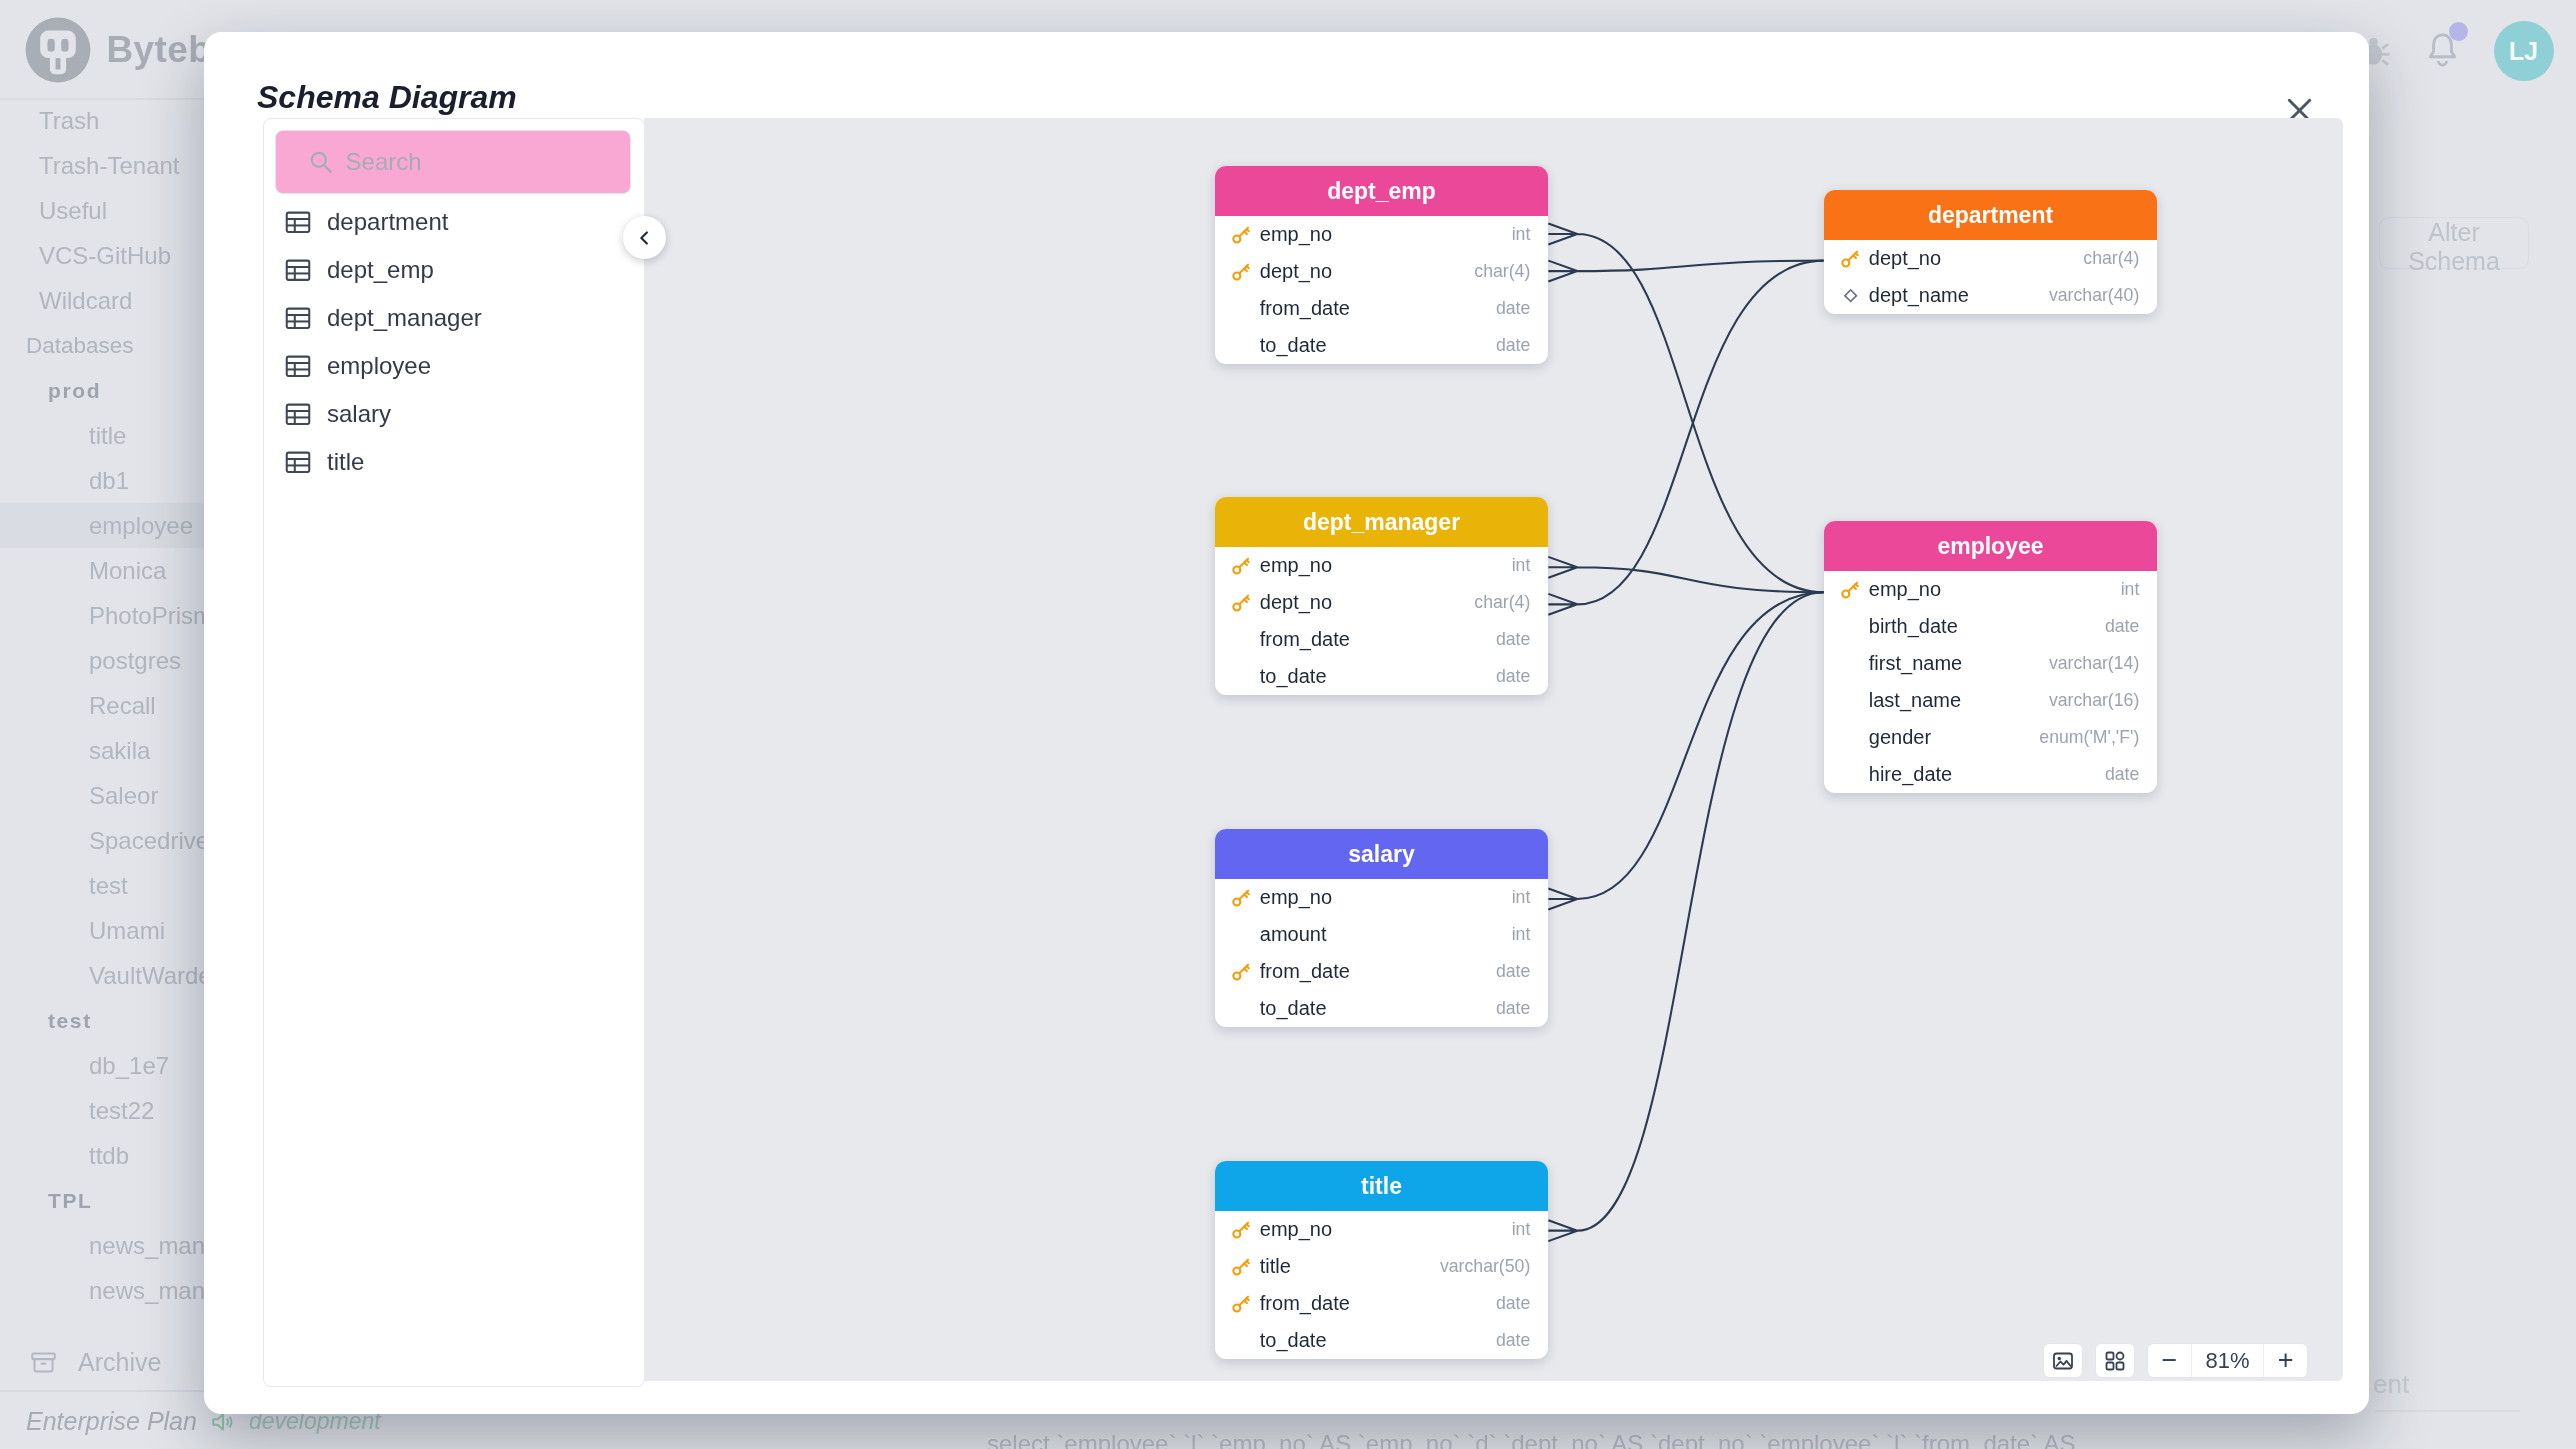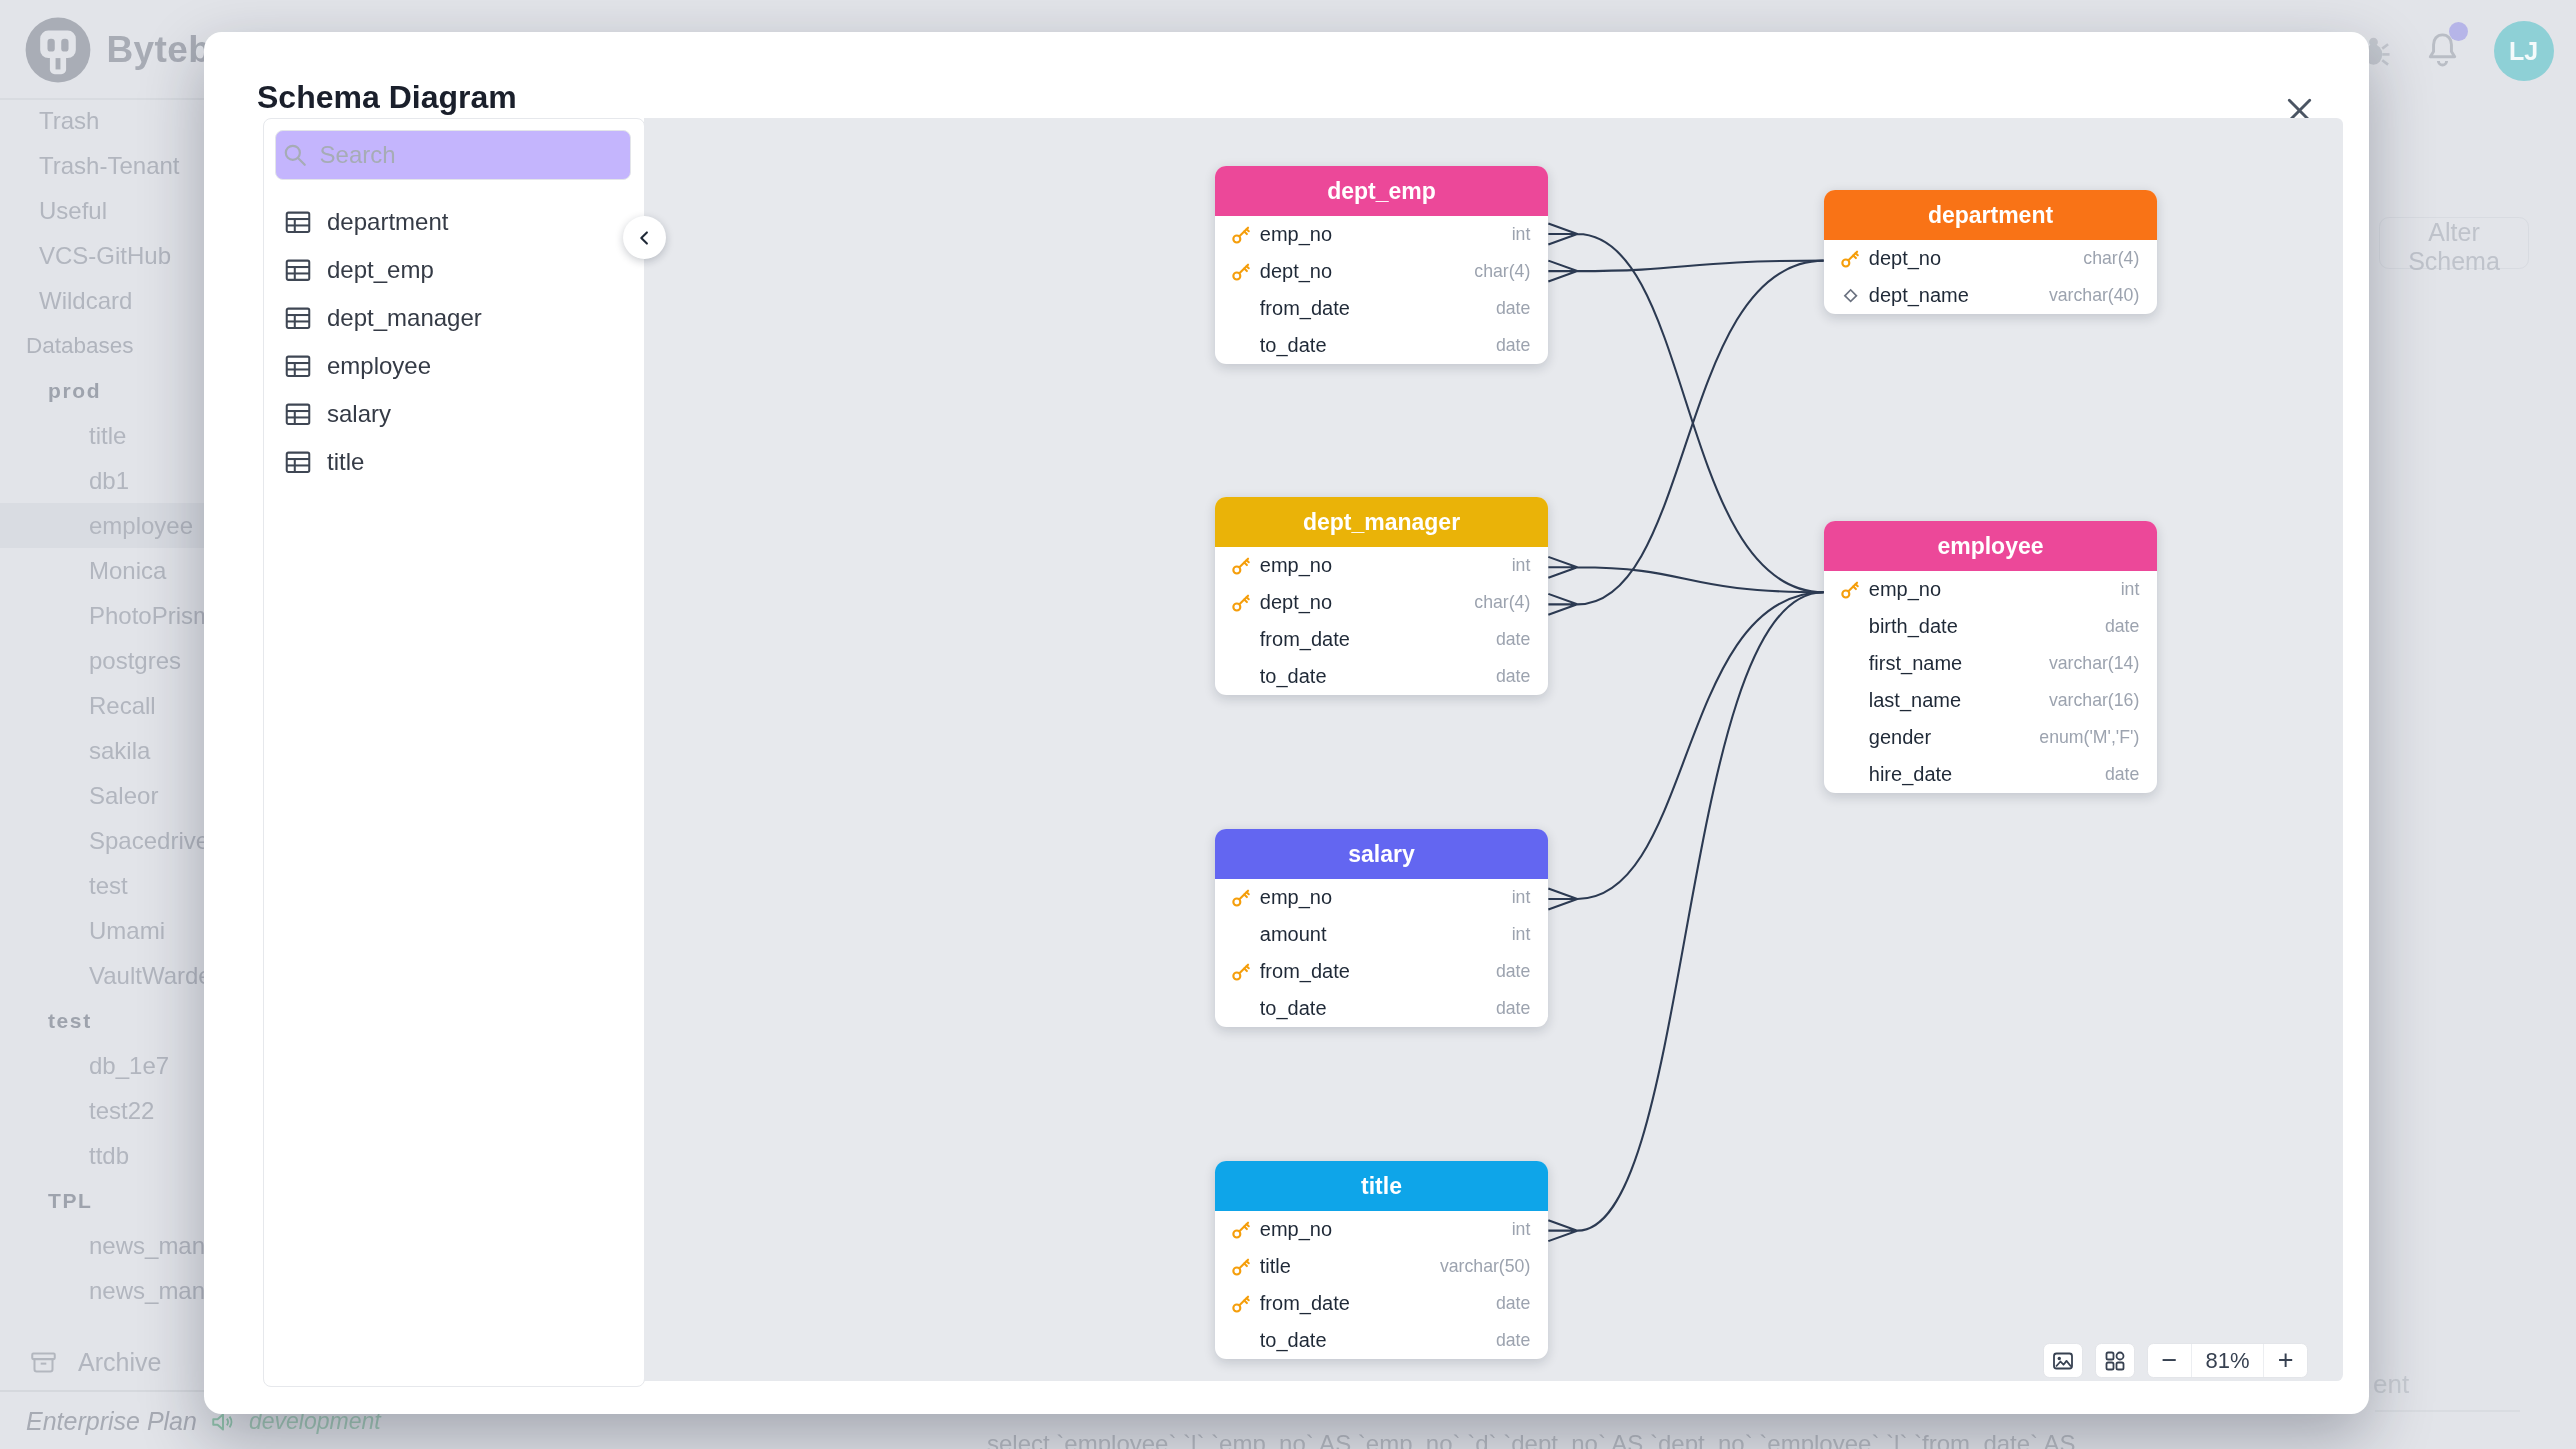--- a/index.html
+++ b/index.html
@@ -28,25 +28,25 @@
   .footer-plan { position:absolute; left:26px; top:1407px; display:flex; align-items:center; gap:13px; font-size:25px; color:#A7ABB4; white-space:nowrap;font-style:italic; }
   .env-label { color:#A3C9B8; font-size:23px; }
 
   .alter-btn { position:absolute; left:2379px; top:217px; width:150px; height:52px; border:1.6px solid #D8DBE1; border-radius:9.7px; background:transparent; color:#BFC3CB; font-size:25px; font-family:inherit; }
   .sql-line { position:absolute; left:987px; top:1430px; font-size:24px; color:#B7BBC2; white-space:nowrap; }
   .bg-frag { position:absolute; left:2373px; top:1369px; font-size:26px; color:#C9CDD3; }
   .bg-line { position:absolute; left:2375px; top:1410px; width:145px; height:1.6px; background:#D9DCE1; }
 
   
   .modal { position:absolute; left:204px; top:32px; width:2165px; height:1382px; background:#FFFFFF; border-radius:17.7px; box-shadow:0 24px 64px rgba(15,23,42,.30); }
-  .modal-title { position:absolute; left:53px; top:47px; font-size:32px; font-weight:600; color:#1A1F2B; }
+  .modal-title { position:absolute; left:53px; top:47px; font-size:32px; font-weight:600; color:#1A1F2B;font-style:italic; }
   .close-btn { position:absolute; left:2074px; top:58px; width:43px; height:43px; background:none; border:none; cursor:pointer; }
 
   .panel { position:absolute; left:59px; top:86px; width:382px; height:1269px; background:#fff; border:1.6px solid #E6E8EC; border-radius:8px; }
-  .search-box { position:absolute; left:11.3px; top:11.3px; width:356px; height:50px; border:1.6px solid #E3E5E9; border-radius:8px; display:flex; align-items:center; padding-left:6px; gap:11.3px; background:#c4b5fd; }
+  .search-box { position:absolute; left:11.3px; top:11.3px; width:356px; height:64px; border:1.6px solid #E3E5E9; border-radius:8px; display:flex; align-items:center; padding-left:32px; gap:11.3px; background:#f9a8d4; }
   .search-box input { border:none; outline:none; font-size:24px; color:#374151; width:274px; font-family:inherit; background:transparent; }
   .search-box input::placeholder { color:#A6ACB5; }
   .tbl-list { position:absolute; left:0; top:79px; width:378px; list-style:none; }
   .tbl-li { height:48px; display:flex; align-items:center; gap:16px; padding-left:21px; font-size:24px; color:#353B46; cursor:pointer; }
 
   .canvas { position:absolute; left:440px; top:86px; width:1699px; height:1263px; background:#E7E9ED; border-radius:0 6.4px 6.4px 0; }
   .collapse-btn { position:absolute; left:419px; top:184px; width:43px; height:43px; border-radius:50%; background:#fff; border:none; box-shadow:0 2.4px 8px rgba(15,23,42,.22); cursor:pointer; display:flex; align-items:center; justify-content:center; }
 
   .diagram { position:absolute; inset:0; }
   .edges-svg { position:absolute; inset:0; width:2576px; height:1449px; pointer-events:none; }

